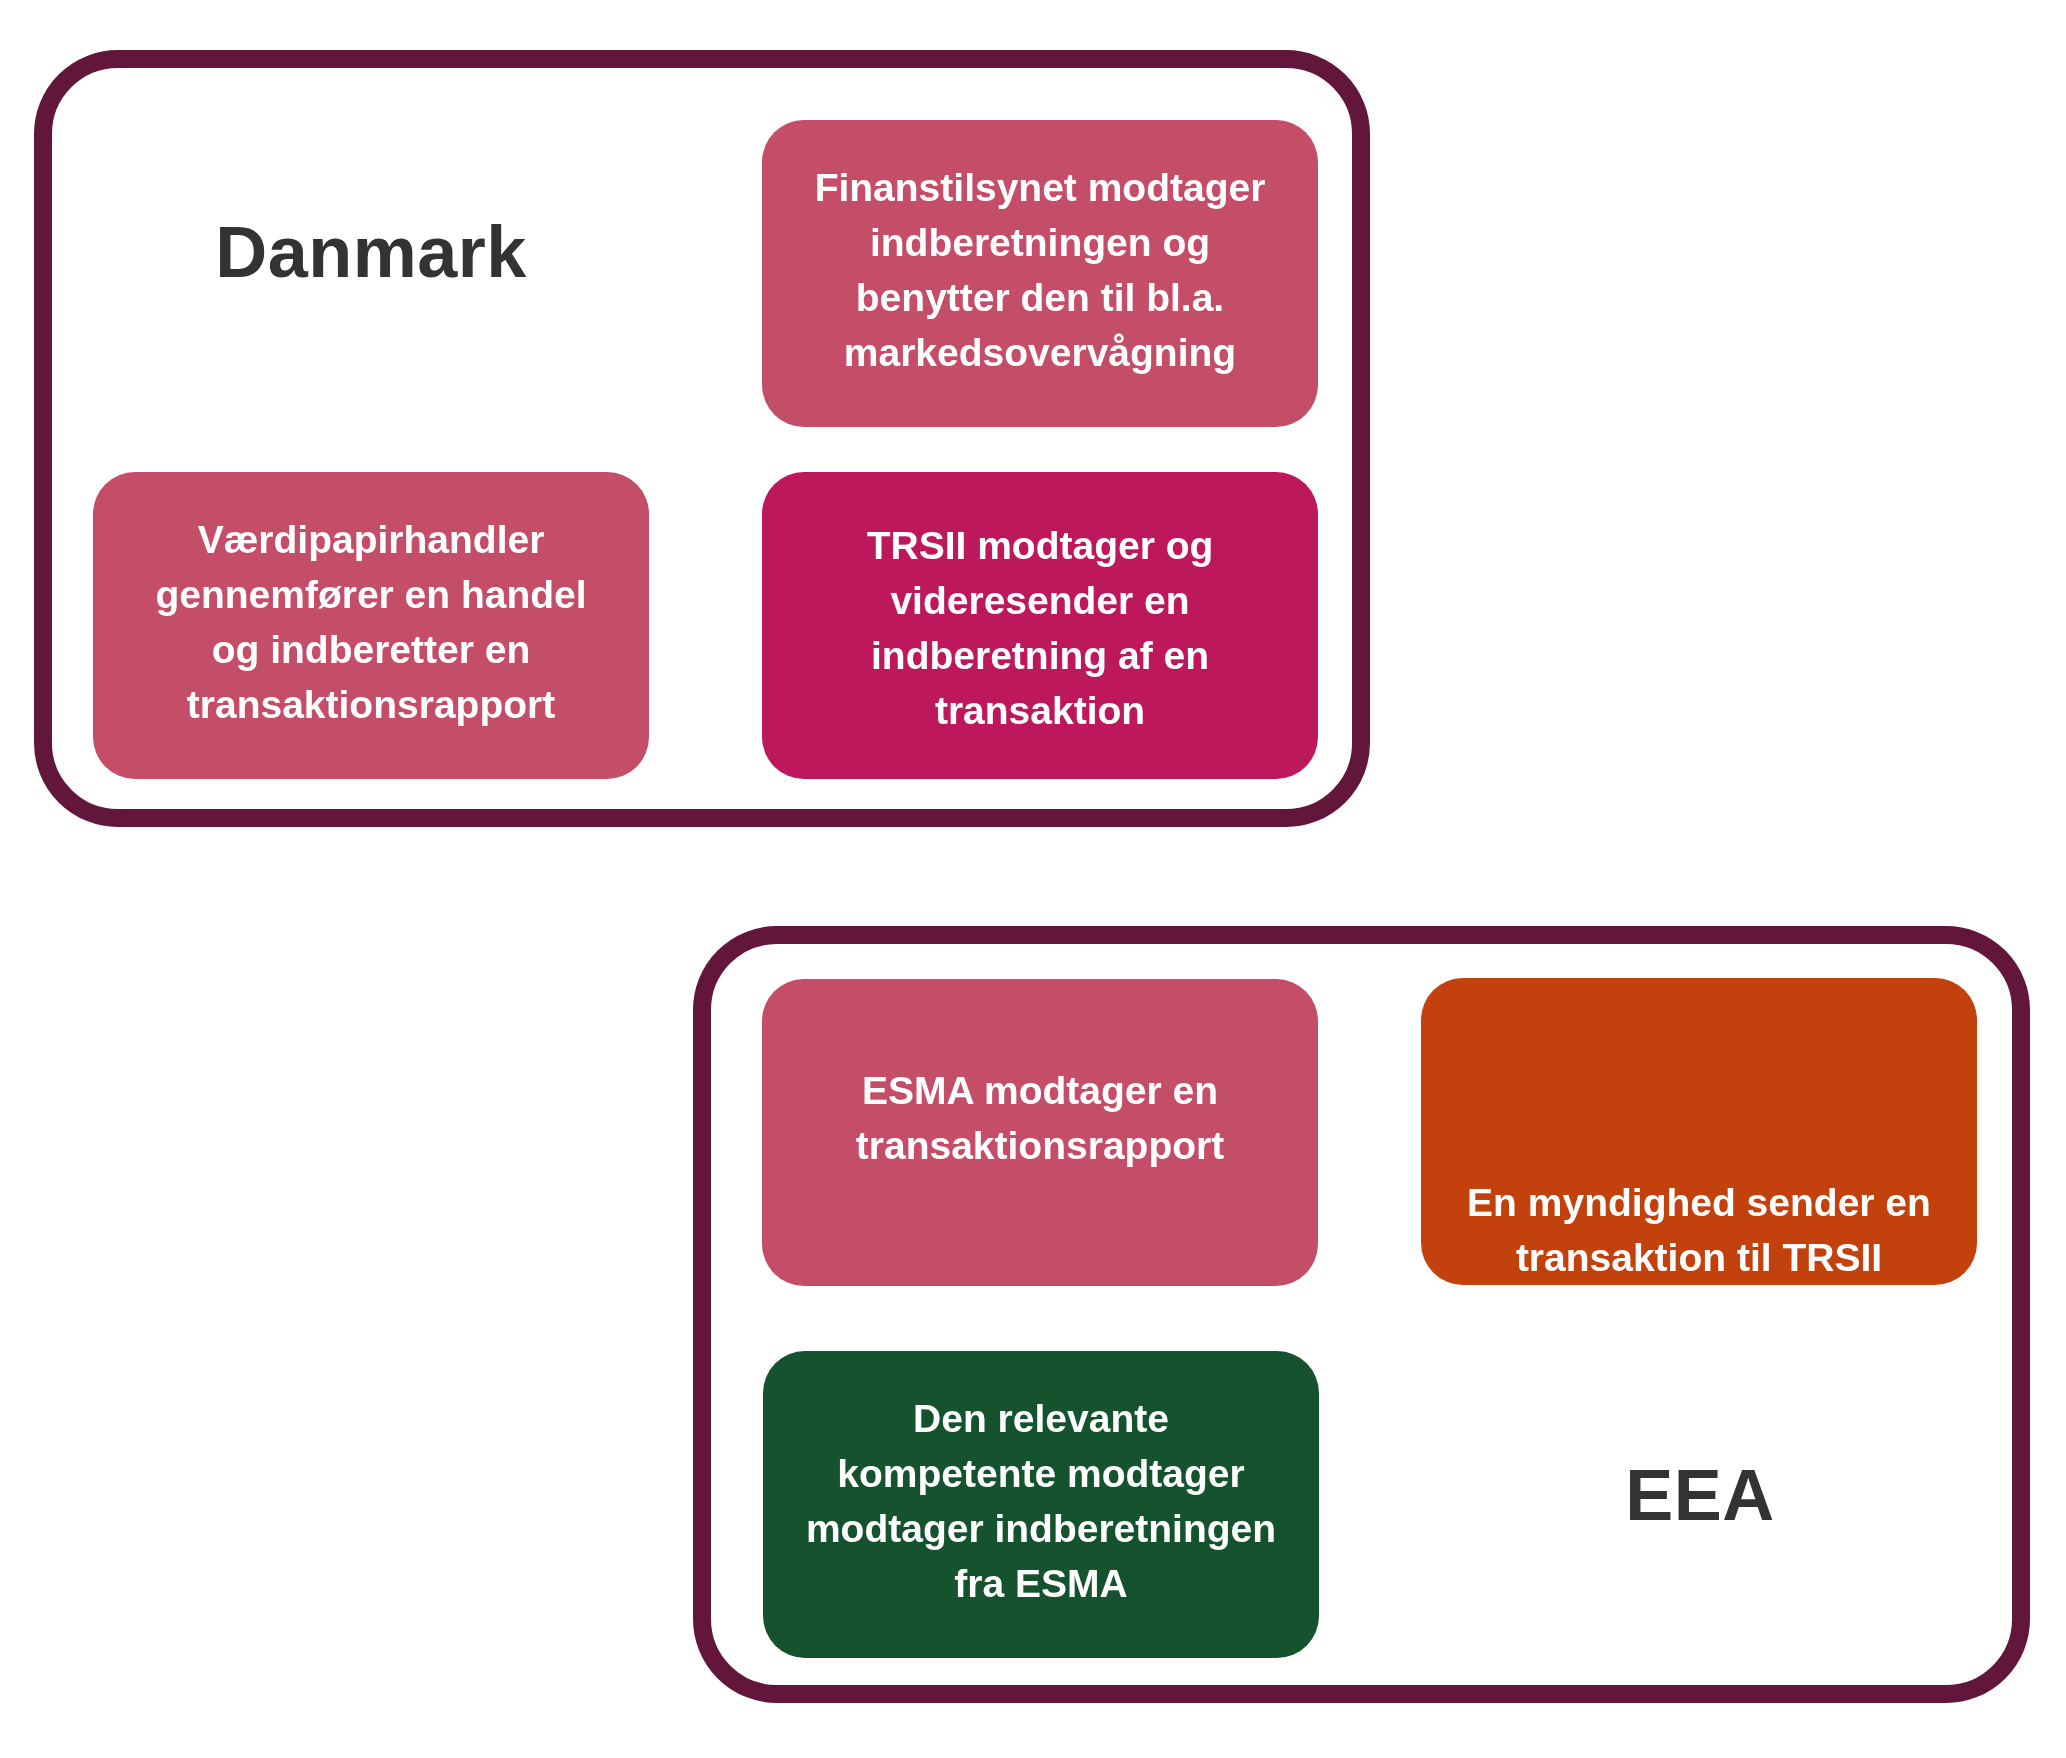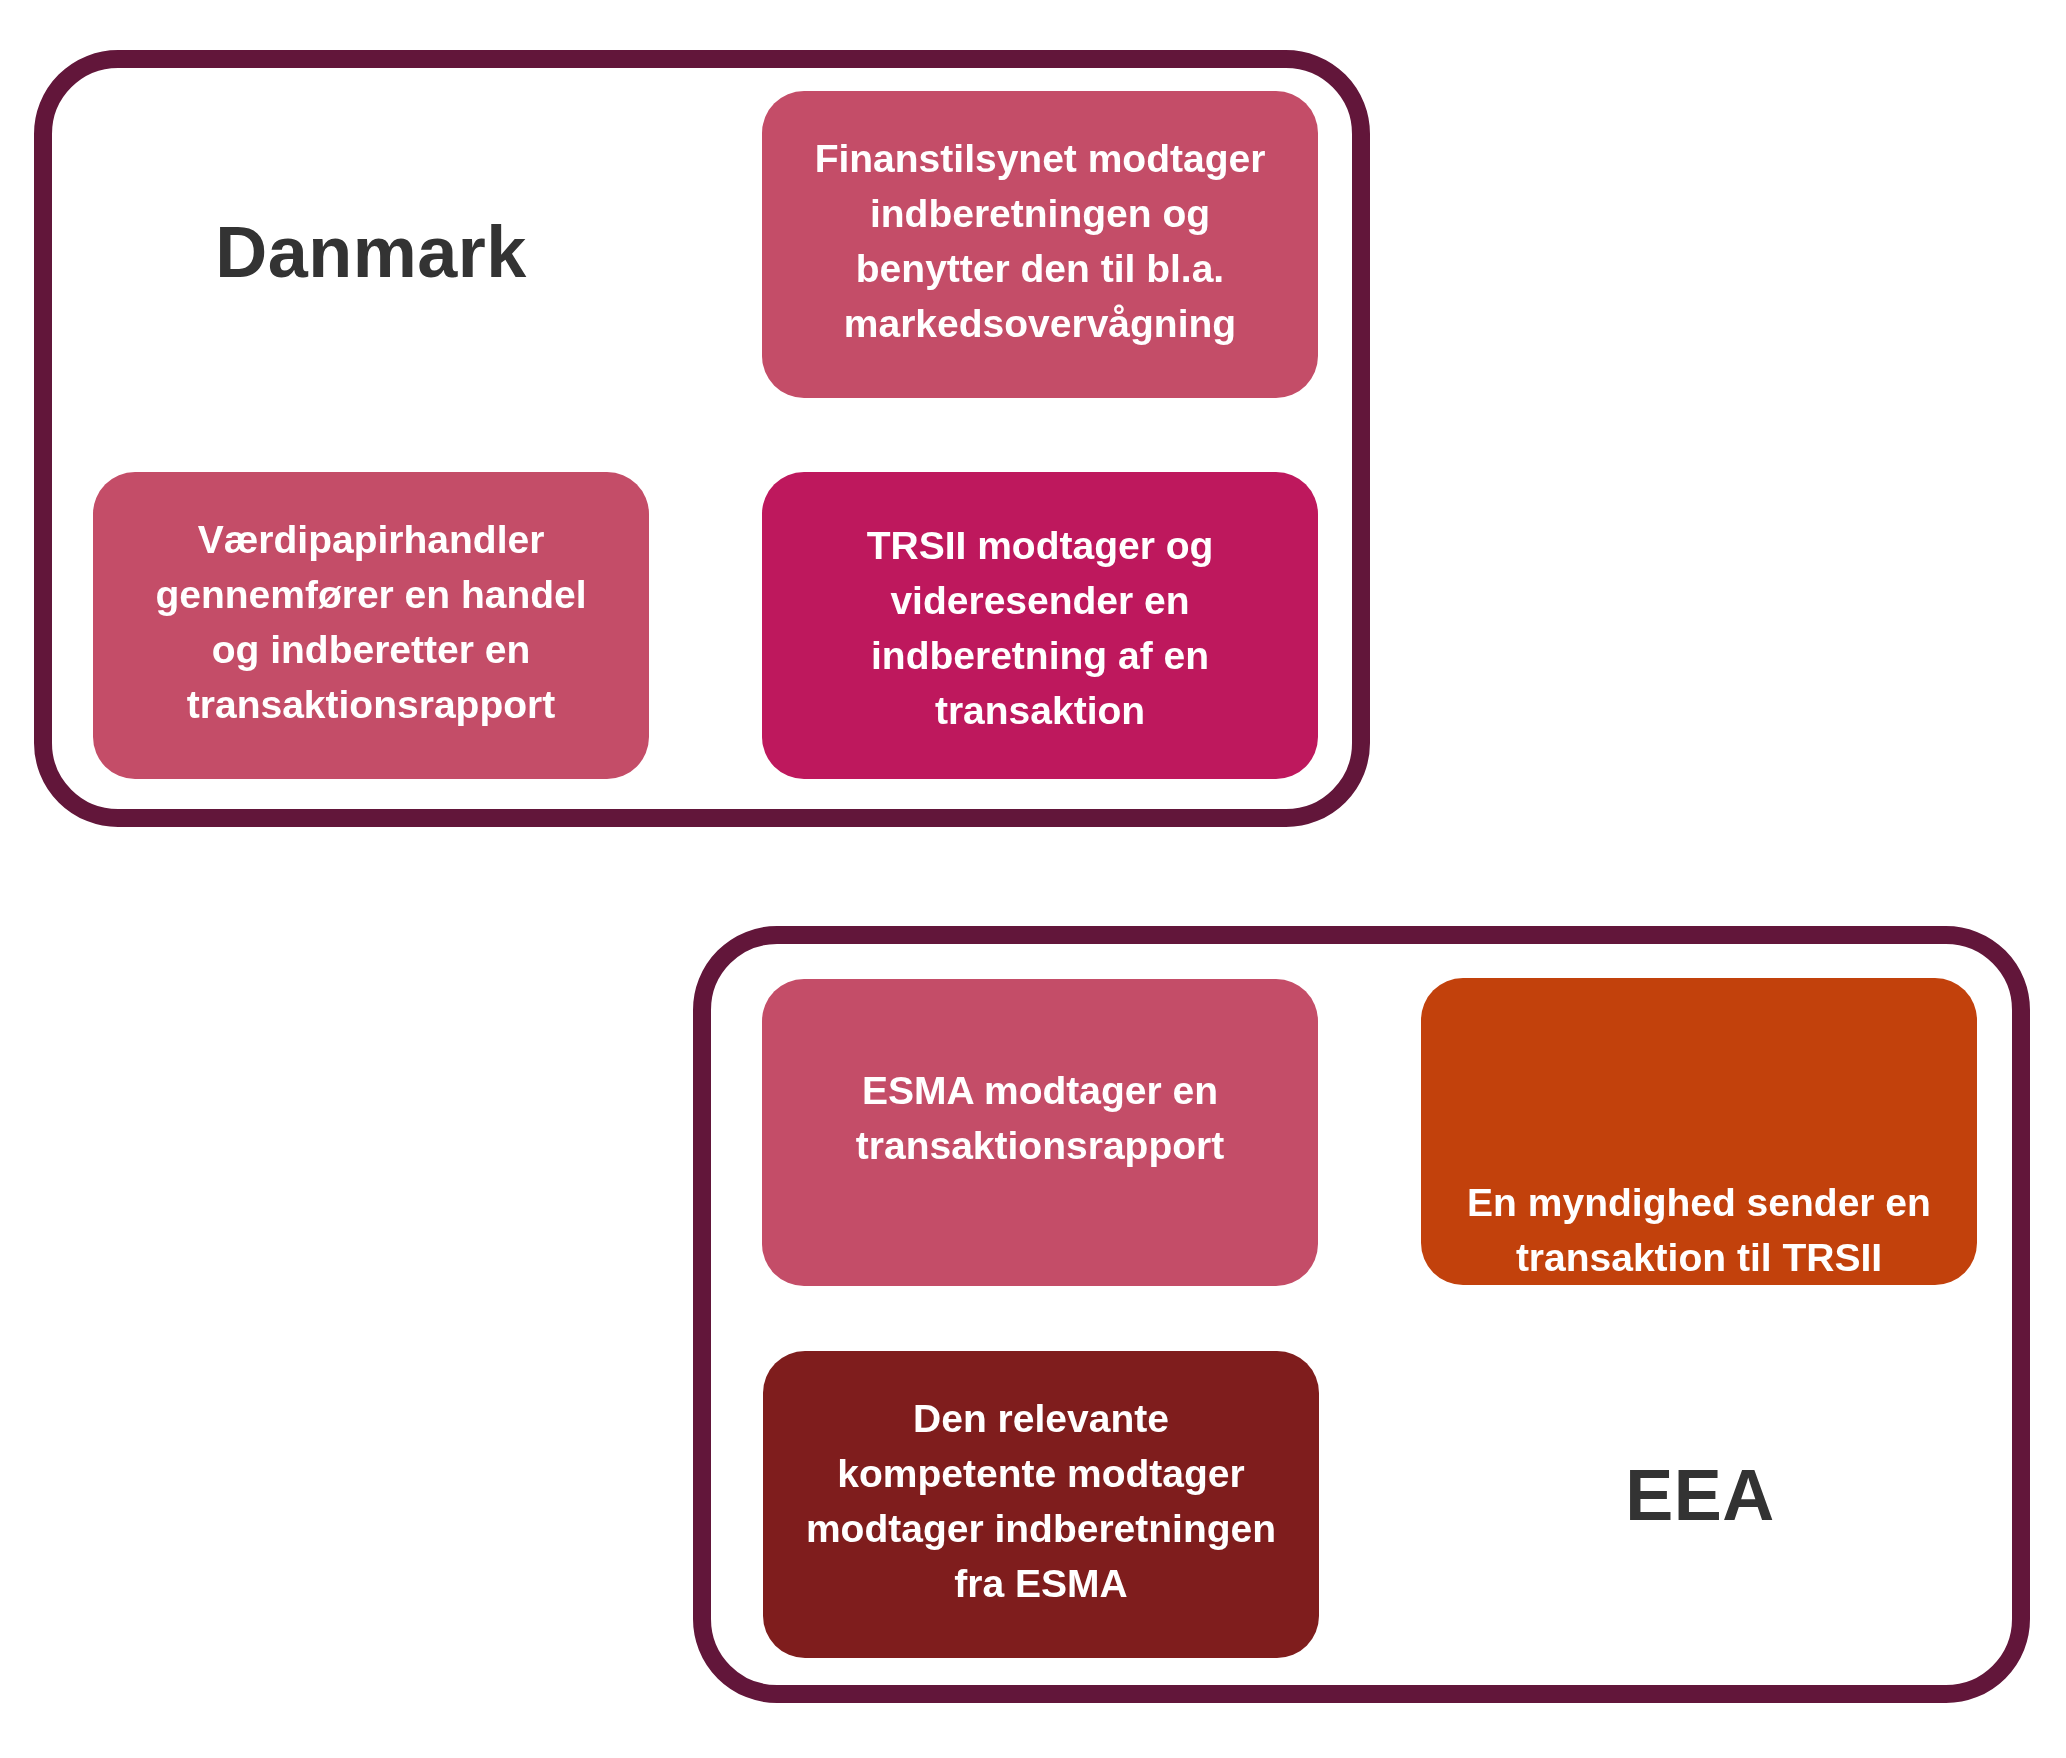--- a/index.html
+++ b/index.html
@@ -18,21 +18,21 @@
   #lbl-dk  { left: 371px;  top: 252px; }
   #lbl-eea { left: 1700px; top: 1495px; }
   .step {
     position: absolute; box-sizing: border-box; background: #c44d68;
     border-radius: 42px; width: 556px; height: 307px;
     display: flex; align-items: flex-start; justify-content: center;
     color: #ffffff; font-weight: bold; font-size: 39px; line-height: 55px;
     text-align: center; padding: 40px 20px 0 20px;
   }
   .step .t { display: block; }
-  #s-finans  { left: 762px;  top: 91px; }
+  #s-finans  { left: 762px;  top: 120px; }
   #s-vaerdi  { left: 93px;  top: 472px; }
   #s-trsii   { left: 762px;  top: 472px; padding-top: 46px; }
   #s-esma    { left: 762px;  top: 979px; padding-top: 84px; }
   #s-myndig  { left: 1421px; top: 978px; padding-top: 90px; }
   #s-relev   { left: 763px;  top: 1351px; padding-top: 40px; }
 </style>
 </head>
 <body>
 
 <div id="grp-dk" class="group" style="border-color: rgb(98, 22, 58); background: rgb(255, 255, 255);"></div>
@@ -75,21 +75,21 @@
   </div>
 </div>
 
 <div id="s-myndig" class="step" style="background: #c2410c; color: rgb(255, 255, 255); align-items: flex-end;">
   <div>
     <span class="t">En myndighed sender en</span>
     <span class="t">transaktion til TRSII</span>
   </div>
 </div>
 
-<div id="s-relev" class="step" style="background: #7f1d1d; color: rgb(255, 255, 255);">
+<div id="s-relev" class="step" style="background: #14532d; color: rgb(255, 255, 255);">
   <div>
     <span class="t">Den relevante</span>
     <span class="t">kompetente modtager</span>
     <span class="t">modtager indberetningen</span>
     <span class="t">fra ESMA</span>
   </div>
 </div>
 
 
 </body></html>

